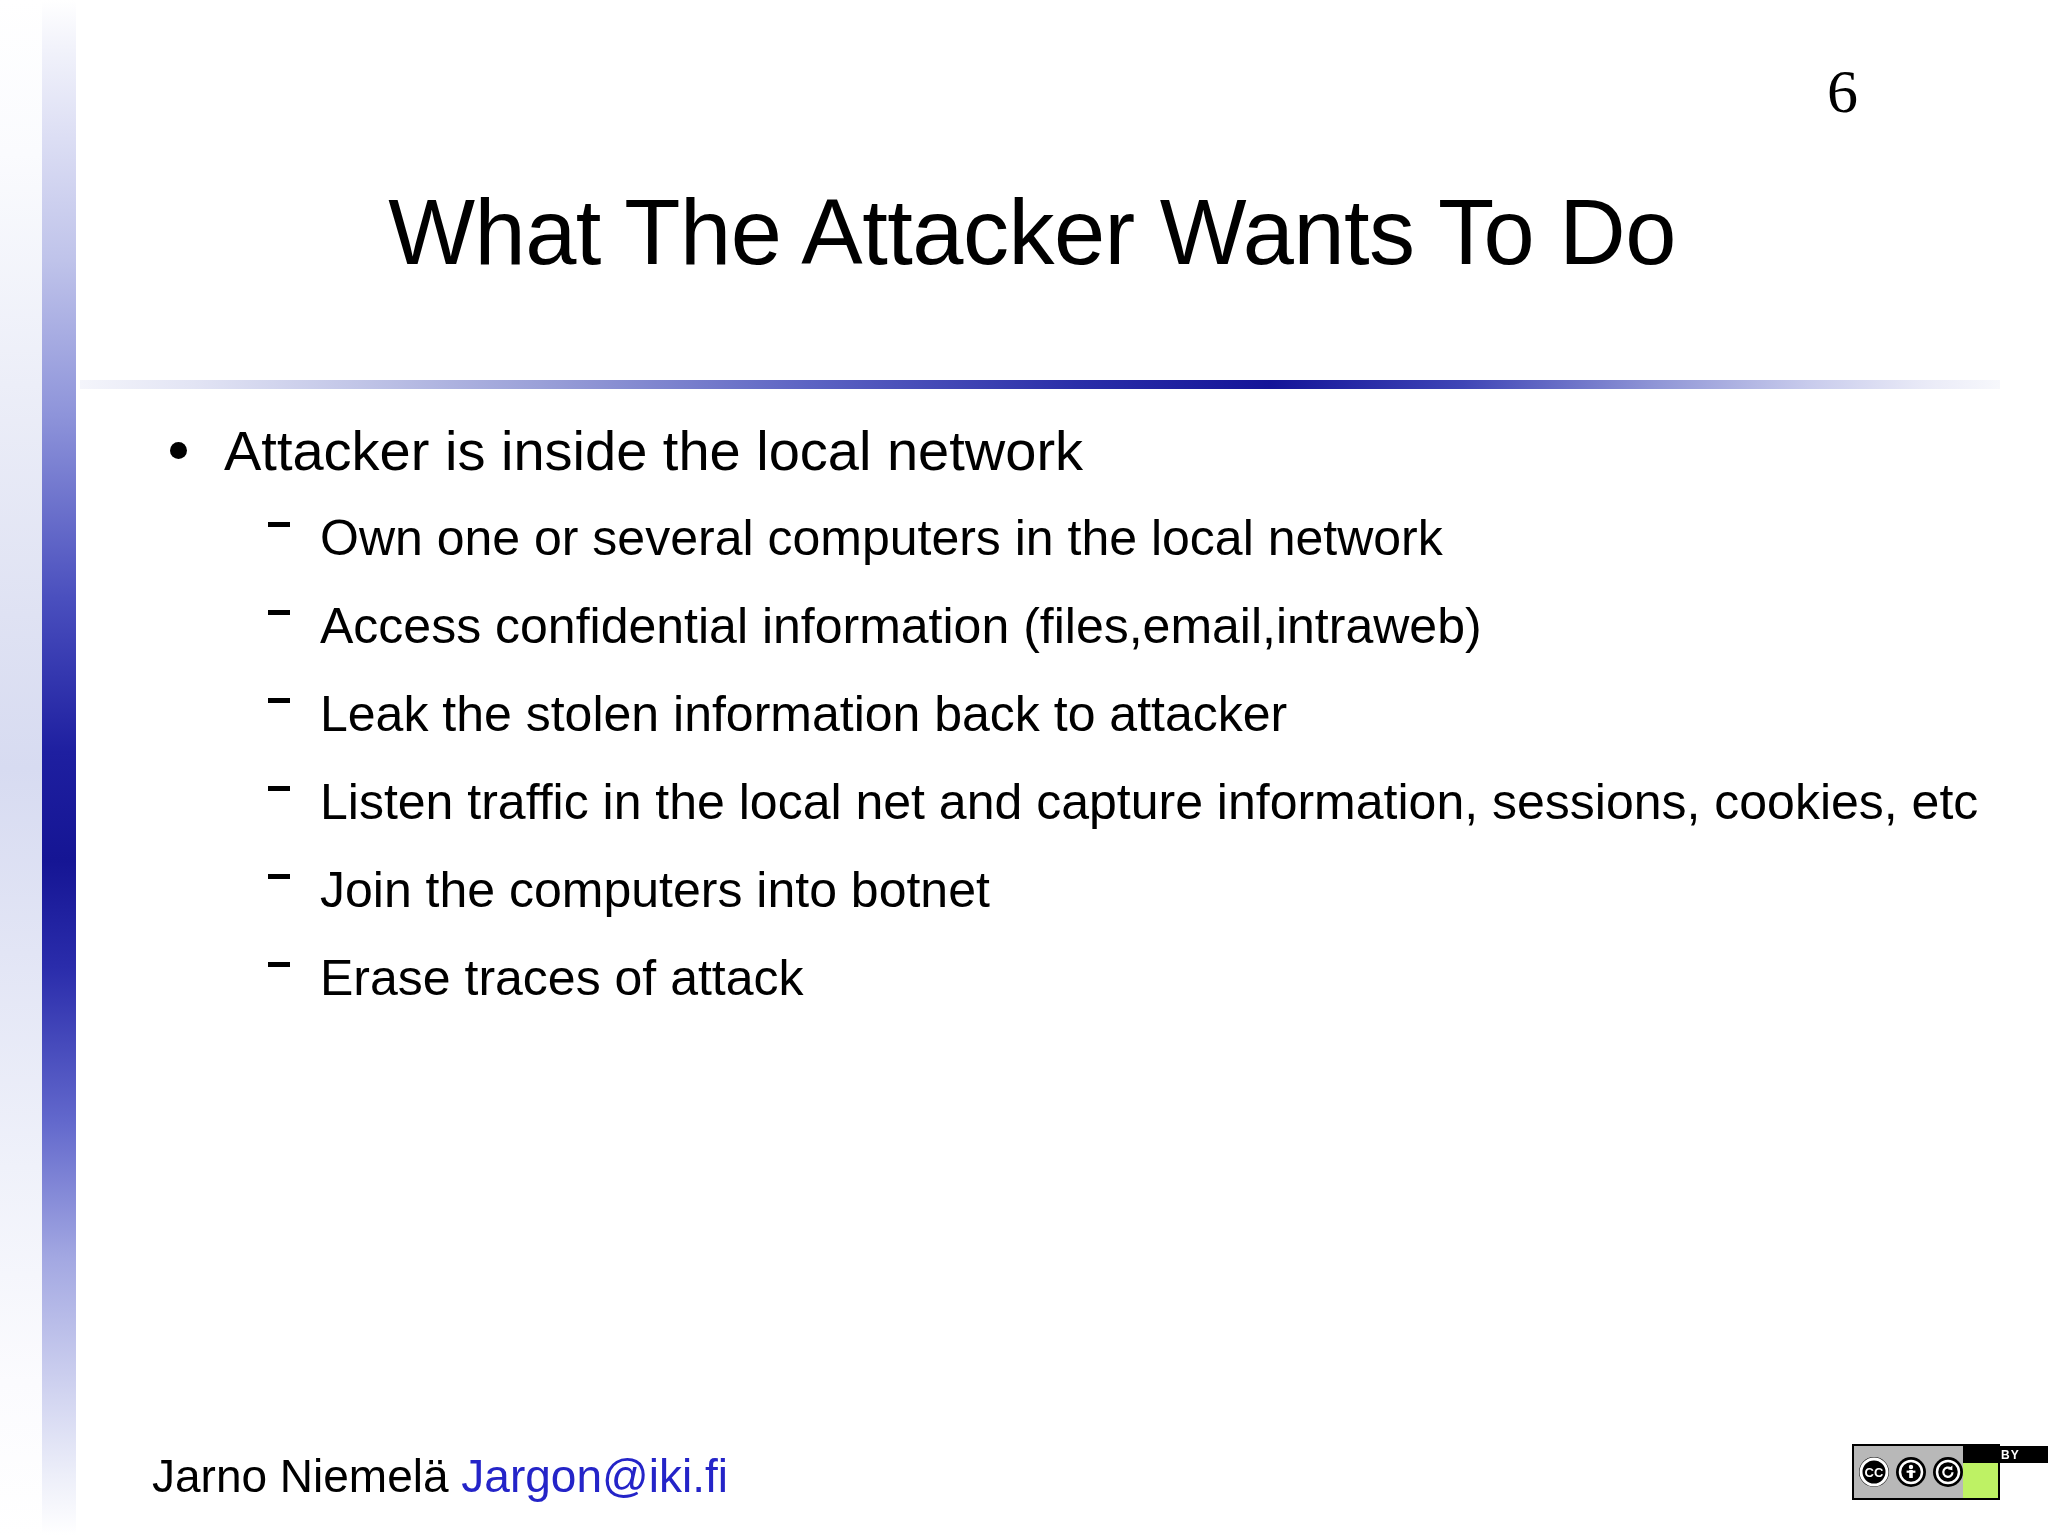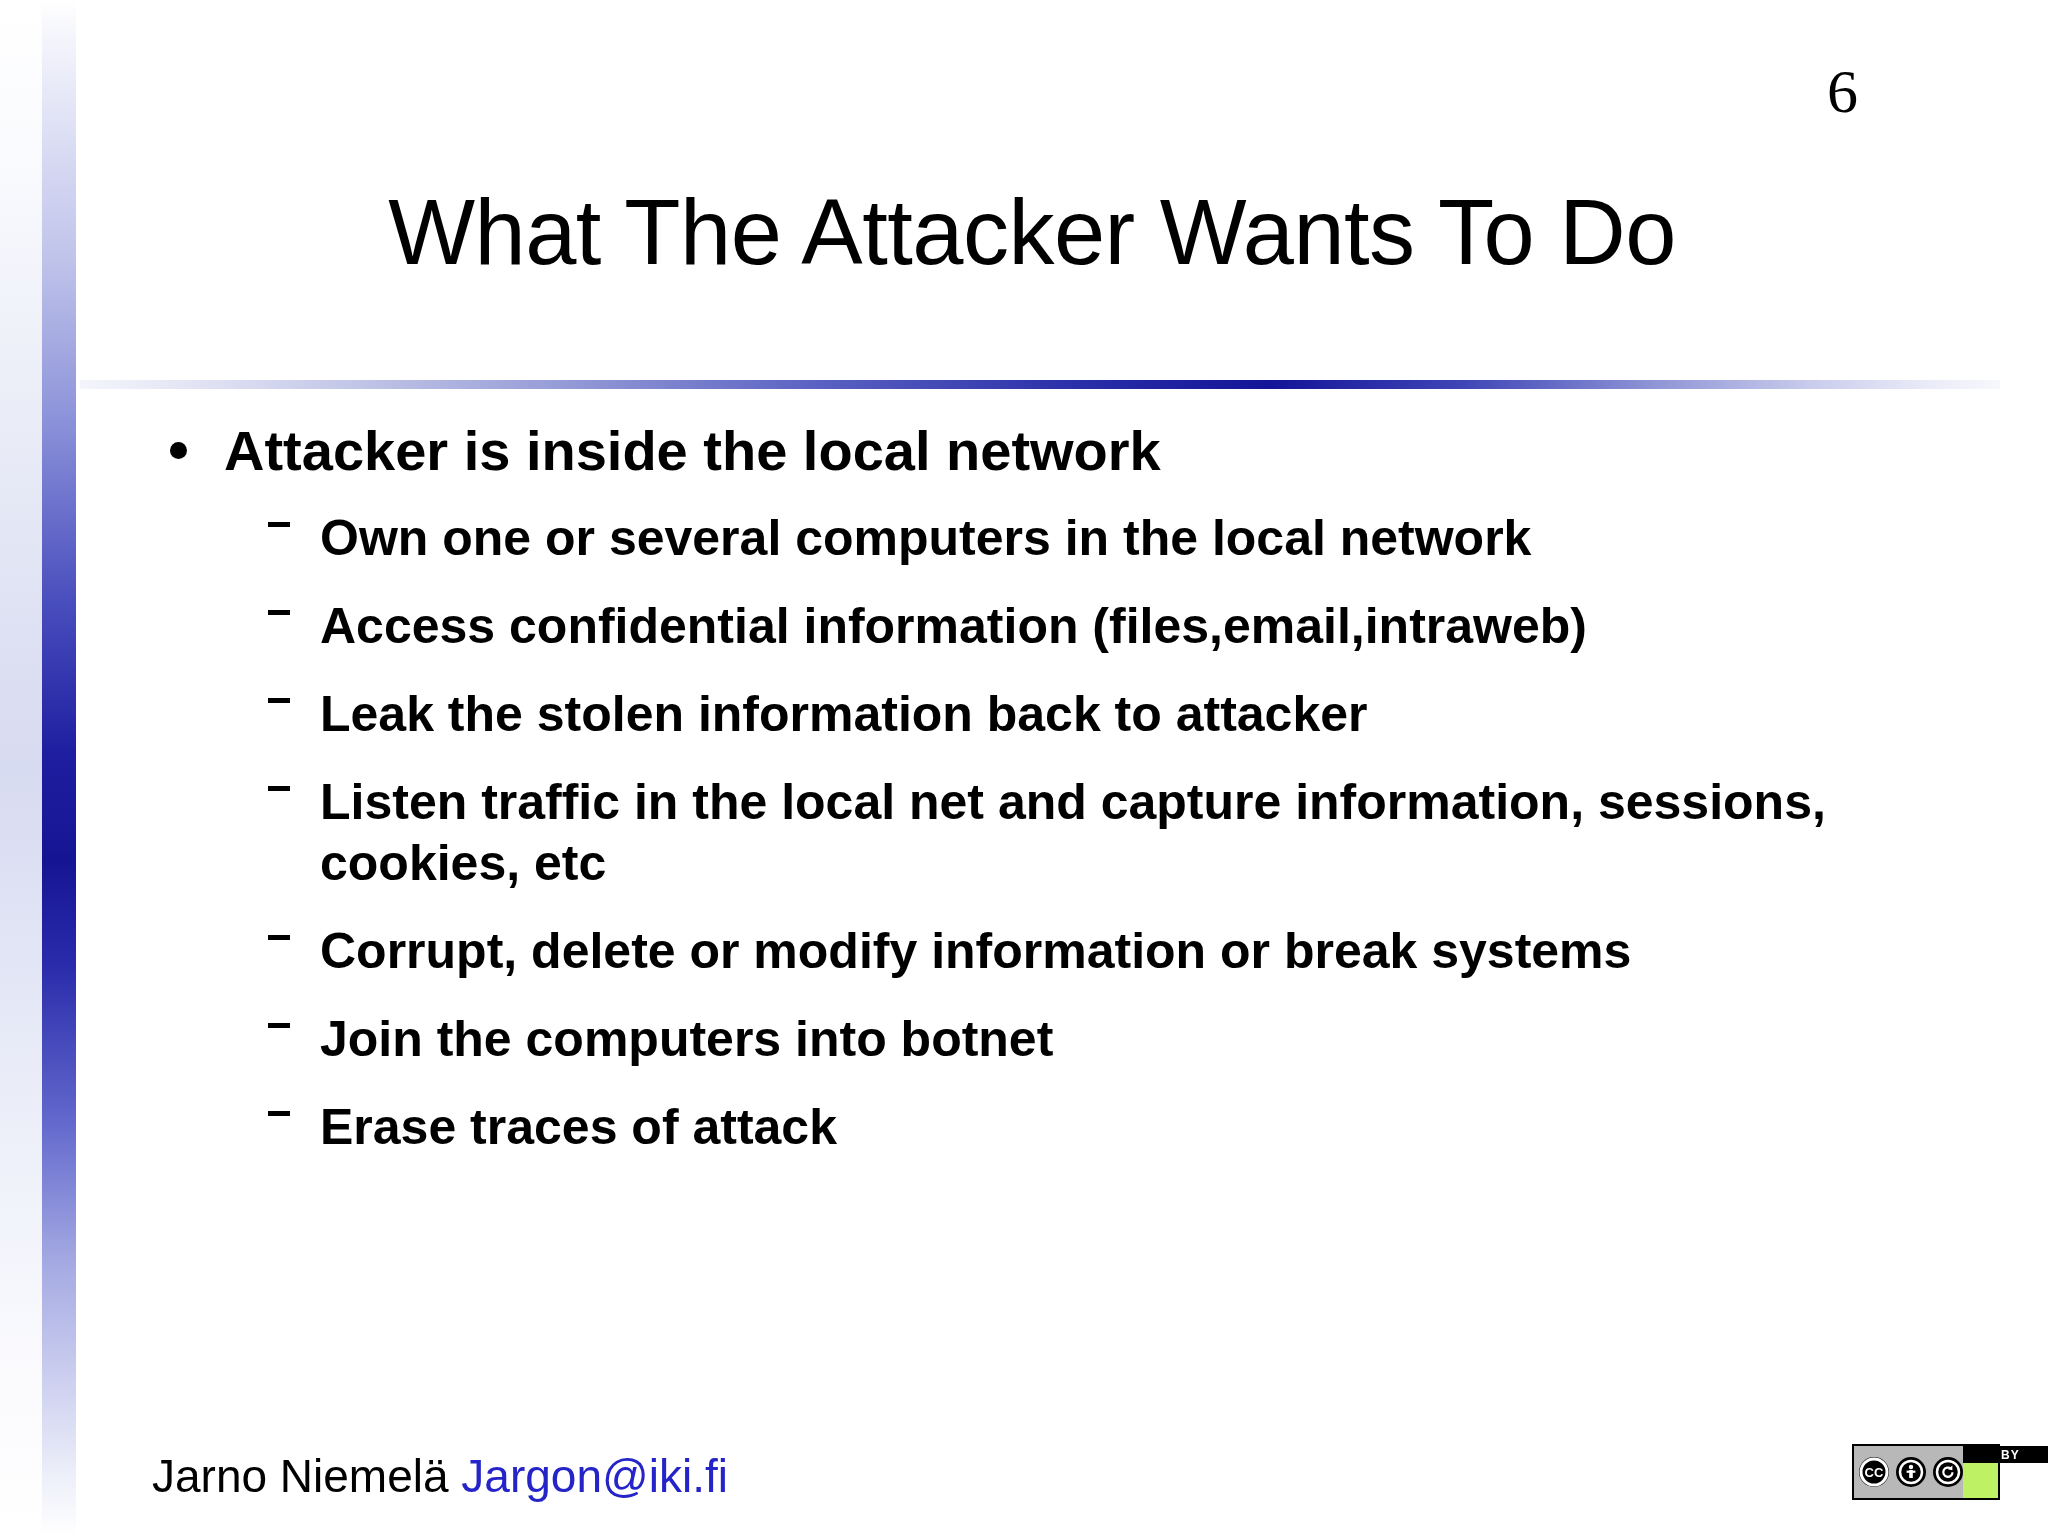--- a/index.html
+++ b/index.html
@@ -107,21 +107,20 @@
         #e9eaf7 96%,
         #f7f8fc 100%);
   }
 
   
   .content {
     position: absolute;
     left: 150px;
     top: 418px;
     right: 68px;
-    font-weight: bold;
   }
 
   .bullet-l1 {
     position: relative;
     padding-left: 74px;
     font-size: 56px;
     color: #000000;
     line-height: 1.18;
     margin-bottom: 18px;
   }
@@ -248,24 +247,20 @@
       <div class="bullet-l2">
         <span class="marker-dash"></span>
         <span>Leak the stolen information back to attacker</span>
       </div>
 
       <div class="bullet-l2">
         <span class="marker-dash"></span>
         <span>Listen traffic in the local net and capture information, sessions, cookies, etc</span>
       </div>
 
-      <div class="bullet-l2">
-        <span class="marker-dash"></span>
-        <span>Corrupt, delete or modify information or break systems</span>
-      </div>
 
       <div class="bullet-l2">
         <span class="marker-dash"></span>
         <span>Join the computers into botnet</span>
       </div>
 
       <div class="bullet-l2">
         <span class="marker-dash"></span>
         <span>Erase traces of attack</span>
       </div>

